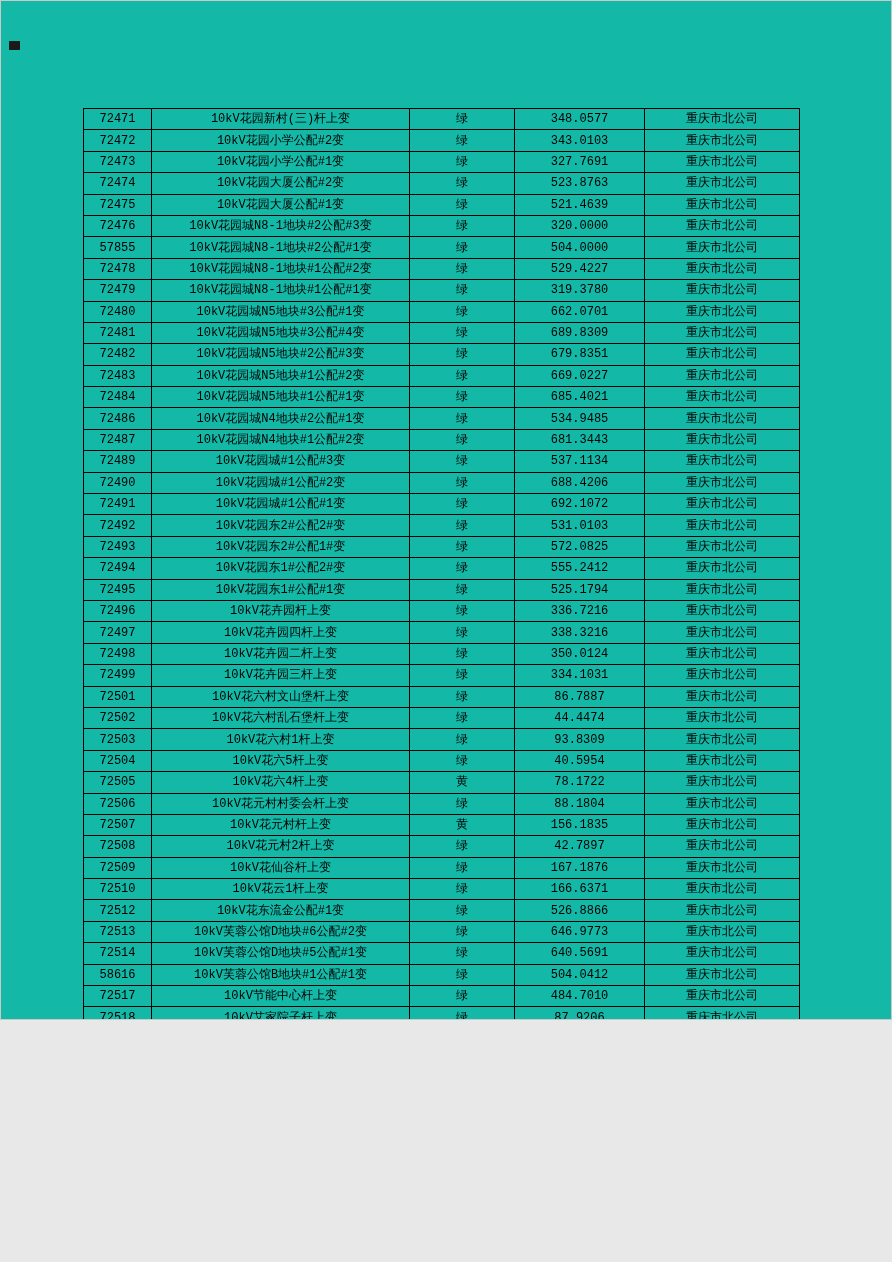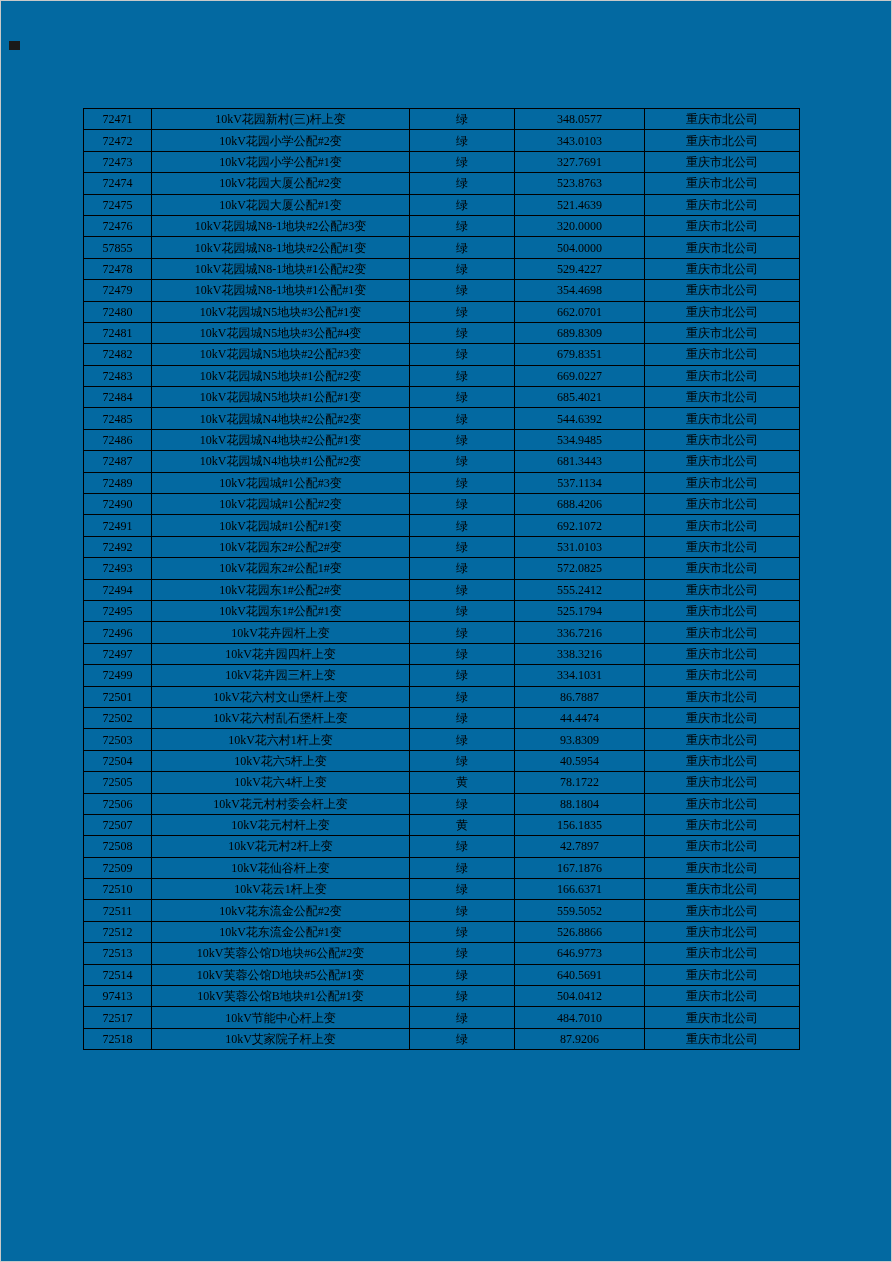--- a/index.html
+++ b/index.html
@@ -3,26 +3,26 @@
 <meta charset="utf-8">
 <style>
   html, body {
     margin: 0;
     padding: 0;
     background: #e8e8e8;
   }
   .page {
     position: relative;
     width: 892px;
-    height: 1262px;
-    background: #0369a1;
+    height: 1020px;
+    background: #14b8a6;
     box-sizing: border-box;
     border: 1px solid #c9c9c9;
     overflow: hidden;
-    font-family: Liberation Serif, serif;
+    font-family: Liberation Mono, monospace;
   }
   .scan-mark {
     position: absolute;
     left: 8px;
     top: 40px;
     width: 11px;
     height: 9px;
     background: #1a1a1a;
   }
   table.data-table {
@@ -118,21 +118,21 @@
           <td>72478</td>
           <td>10kV花园城N8-1地块#1公配#2变</td>
           <td>绿</td>
           <td>529.4227</td>
           <td>重庆市北公司</td>
         </tr>
         <tr>
           <td>72479</td>
           <td>10kV花园城N8-1地块#1公配#1变</td>
           <td>绿</td>
-          <td>354.4698</td>
+          <td>319.3780</td>
           <td>重庆市北公司</td>
         </tr>
         <tr>
           <td>72480</td>
           <td>10kV花园城N5地块#3公配#1变</td>
           <td>绿</td>
           <td>662.0701</td>
           <td>重庆市北公司</td>
         </tr>
         <tr>
@@ -157,27 +157,20 @@
           <td>重庆市北公司</td>
         </tr>
         <tr>
           <td>72484</td>
           <td>10kV花园城N5地块#1公配#1变</td>
           <td>绿</td>
           <td>685.4021</td>
           <td>重庆市北公司</td>
         </tr>
         <tr>
-          <td>72485</td>
-          <td>10kV花园城N4地块#2公配#2变</td>
-          <td>绿</td>
-          <td>544.6392</td>
-          <td>重庆市北公司</td>
-        </tr>
-        <tr>
           <td>72486</td>
           <td>10kV花园城N4地块#2公配#1变</td>
           <td>绿</td>
           <td>534.9485</td>
           <td>重庆市北公司</td>
         </tr>
         <tr>
           <td>72487</td>
           <td>10kV花园城N4地块#1公配#2变</td>
           <td>绿</td>
@@ -238,20 +231,27 @@
           <td>10kV花卉园杆上变</td>
           <td>绿</td>
           <td>336.7216</td>
           <td>重庆市北公司</td>
         </tr>
         <tr>
           <td>72497</td>
           <td>10kV花卉园四杆上变</td>
           <td>绿</td>
           <td>338.3216</td>
+          <td>重庆市北公司</td>
+        </tr>
+        <tr>
+          <td>72498</td>
+          <td>10kV花卉园二杆上变</td>
+          <td>绿</td>
+          <td>350.0124</td>
           <td>重庆市北公司</td>
         </tr>
         <tr>
           <td>72499</td>
           <td>10kV花卉园三杆上变</td>
           <td>绿</td>
           <td>334.1031</td>
           <td>重庆市北公司</td>
         </tr>
         <tr>
@@ -318,27 +318,20 @@
           <td>重庆市北公司</td>
         </tr>
         <tr>
           <td>72510</td>
           <td>10kV花云1杆上变</td>
           <td>绿</td>
           <td>166.6371</td>
           <td>重庆市北公司</td>
         </tr>
         <tr>
-          <td>72511</td>
-          <td>10kV花东流金公配#2变</td>
-          <td>绿</td>
-          <td>559.5052</td>
-          <td>重庆市北公司</td>
-        </tr>
-        <tr>
           <td>72512</td>
           <td>10kV花东流金公配#1变</td>
           <td>绿</td>
           <td>526.8866</td>
           <td>重庆市北公司</td>
         </tr>
         <tr>
           <td>72513</td>
           <td>10kV芙蓉公馆D地块#6公配#2变</td>
           <td>绿</td>
@@ -346,21 +339,21 @@
           <td>重庆市北公司</td>
         </tr>
         <tr>
           <td>72514</td>
           <td>10kV芙蓉公馆D地块#5公配#1变</td>
           <td>绿</td>
           <td>640.5691</td>
           <td>重庆市北公司</td>
         </tr>
         <tr>
-          <td>97413</td>
+          <td>58616</td>
           <td>10kV芙蓉公馆B地块#1公配#1变</td>
           <td>绿</td>
           <td>504.0412</td>
           <td>重庆市北公司</td>
         </tr>
         <tr>
           <td>72517</td>
           <td>10kV节能中心杆上变</td>
           <td>绿</td>
           <td>484.7010</td>

